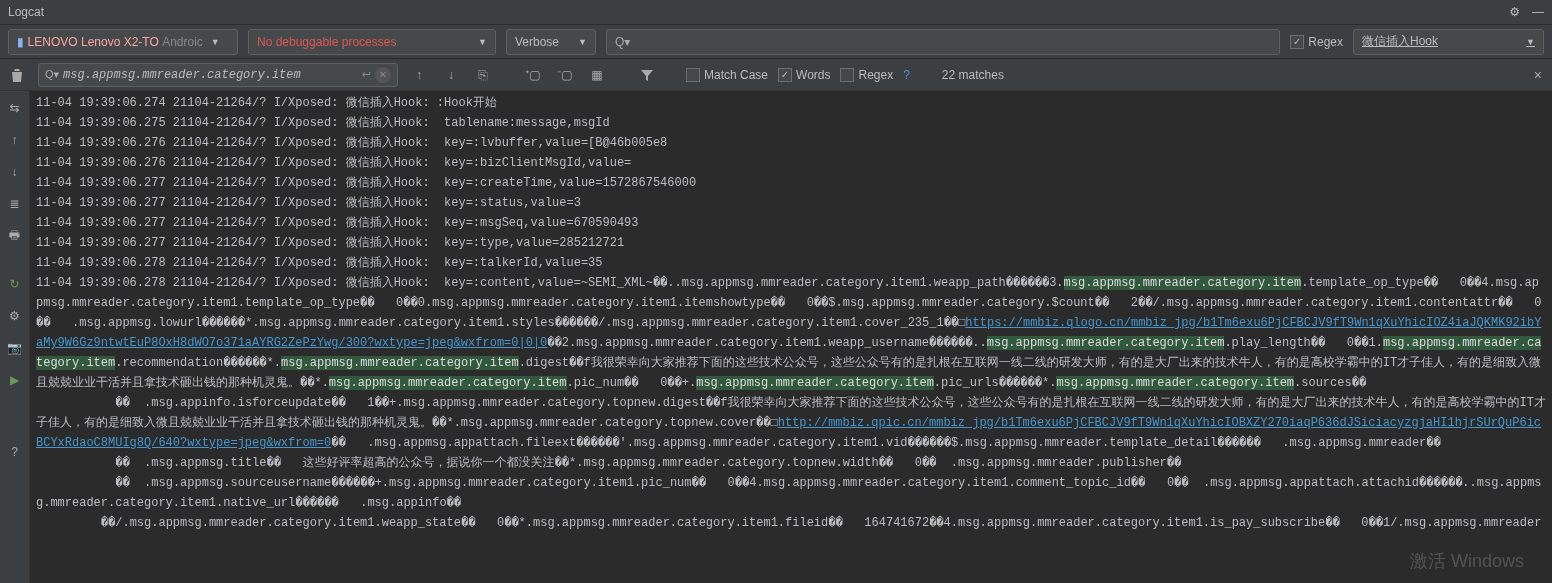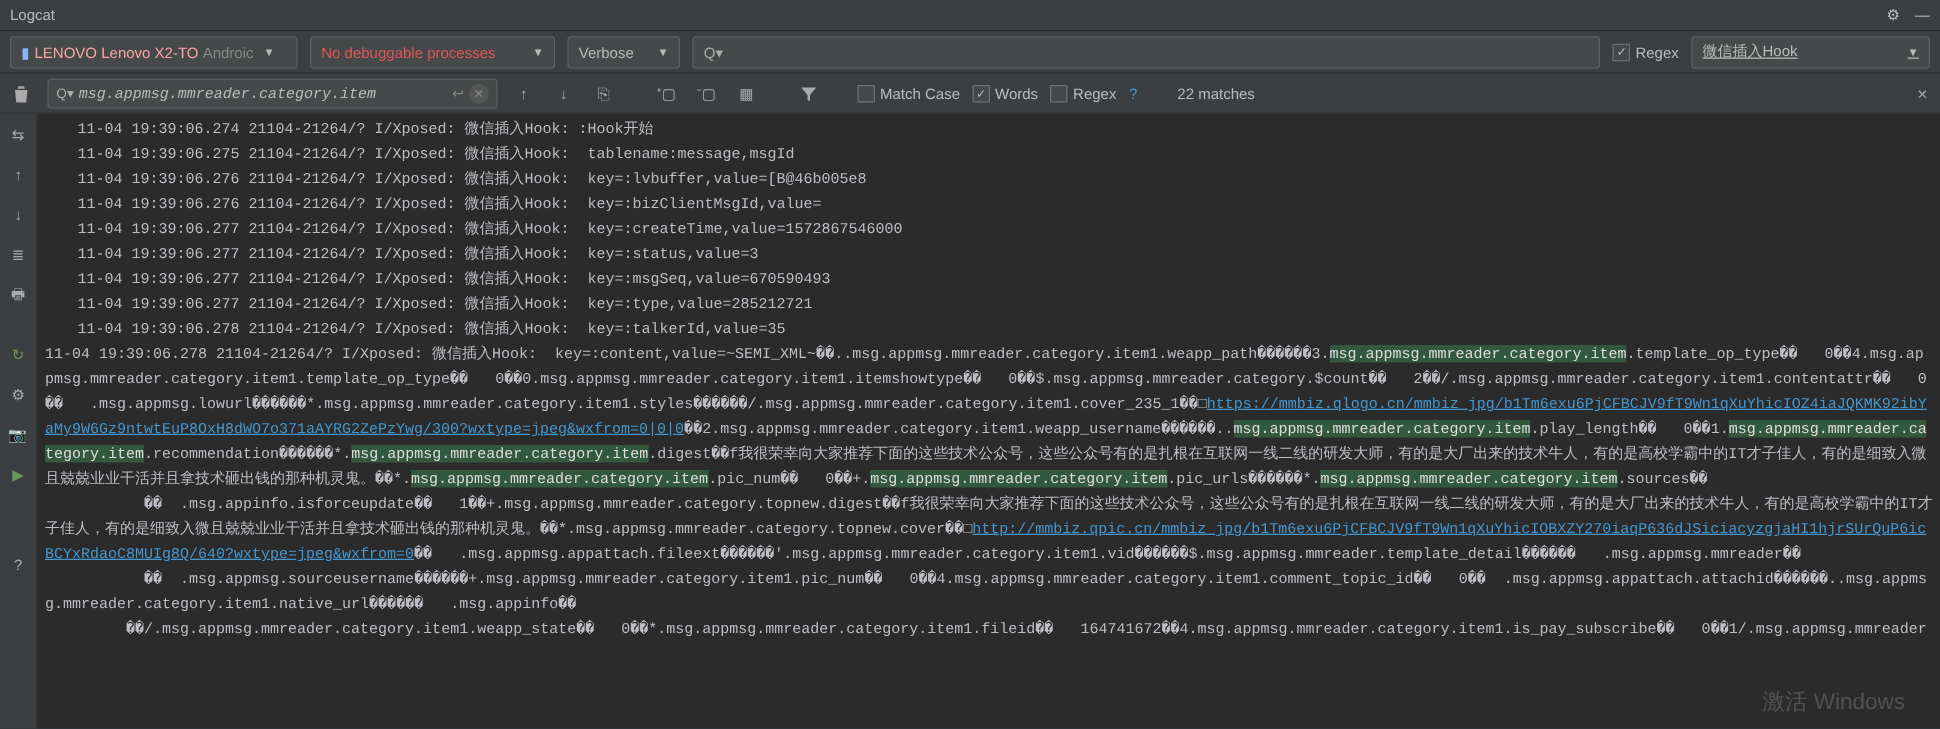--- a/index.html
+++ b/index.html
@@ -6,21 +6,21 @@
 body{background:#3c3f41;color:#bbb;font-family:"Microsoft YaHei",sans-serif;font-size:12px;overflow:hidden;}
 .window{display:flex;flex-direction:column;height:583px;width:1552px;}
 .titlebar{background:#3c3f41;height:25px;display:flex;align-items:center;padding:0 8px;border-bottom:1px solid #2b2b2b;}
 .titlebar .title{color:#bbb;font-size:12px;}
 .titlebar .actions{margin-left:auto;display:flex;gap:12px;}
 .titlebar .actions span{cursor:pointer;}
 .toolbar{background:#3c3f41;height:34px;display:flex;align-items:center;padding:4px 8px;gap:10px;border-bottom:1px solid #2b2b2b;}
 .dropdown{background:#45494a;border:1px solid #5e6060;height:26px;display:flex;align-items:center;padding:0 8px;border-radius:3px;color:#bbb;position:relative;cursor:pointer;}
 .dropdown .arrow{margin-left:8px;font-size:9px;}
 .dropdown.device{width:230px;}
-.dropdown.process{width:196px;color:#e05555;}
+.dropdown.process{width:248px;color:#e05555;}
 .dropdown.level{width:90px;}
 .dropdown.filter{width:191px;text-decoration:underline;}
 .searchbox{flex:1;background:#45494a;border:1px solid #5e6060;height:26px;display:flex;align-items:center;padding:0 8px;border-radius:3px;}
 .searchbox input{background:transparent;border:none;outline:none;color:#bbb;width:100%;font-size:12px;}
 .checkbox-wrap{display:flex;align-items:center;gap:4px;color:#bbb;cursor:pointer;}
 .checkbox{width:14px;height:14px;border:1px solid #6e6e6e;background:#43494a;display:inline-flex;align-items:center;justify-content:center;font-size:10px;}
 .checkbox.checked::after{content:"✓";color:#bbb;}
 .phone-icon{color:#8ab4f8;margin-right:4px;}
 .device-text{color:#fca5a5;}
 .device-os{color:#888;}
@@ -31,21 +31,21 @@
 .findbox input{background:transparent;border:none;outline:none;color:#bbb;flex:1;font-family:"Courier New",monospace;font-size:12px;}
 .findbox .history{color:#888;font-size:11px;cursor:pointer;}
 .findbox .clear{color:#888;cursor:pointer;margin-left:4px;width:16px;height:16px;border-radius:50%;background:#555;display:flex;align-items:center;justify-content:center;font-size:10px;}
 .matches{color:#bbb;}
 .help-q{color:#4597cf;cursor:pointer;}
 .close-x{margin-left:auto;color:#aaa;cursor:pointer;font-size:14px;padding:0 4px;}
 .body{flex:1;display:flex;overflow:hidden;}
 .gutter{width:30px;background:#3c3f41;border-right:1px solid #323232;display:flex;flex-direction:column;align-items:center;padding-top:6px;gap:10px;}
 .gutter .giconbtn{width:22px;height:22px;display:flex;align-items:center;justify-content:center;cursor:pointer;color:#aaa;}
 .logpane{flex:1;background:#2b2b2b;overflow:auto;font-family:"Courier New","Consolas",monospace;font-size:12px;line-height:20px;padding:2px 6px;color:#bcbec4;}
-.logline{white-space:pre;margin-left:26px;}
+.logline{white-space:pre;}
 .logwrap{white-space:pre-wrap;word-break:break-all;}
 .hl{background:#32593d;color:#dcdcdc;}
 .link{color:#4597cf;text-decoration:underline;cursor:pointer;}
 .watermark{position:absolute;right:28px;bottom:10px;color:rgba(200,200,200,0.25);font-size:18px;pointer-events:none;}
 svg{width:16px;height:16px;}
 </style>
 </head>
 <body>
 <div class="window">
 
@@ -151,20 +151,21 @@
         <div class="logline">11-04 19:39:06.275 21104-21264/? I/Xposed: 微信插入Hook:  tablename:message,msgId</div>
         <div class="logline">11-04 19:39:06.276 21104-21264/? I/Xposed: 微信插入Hook:  key=:lvbuffer,value=[B@46b005e8</div>
         <div class="logline">11-04 19:39:06.276 21104-21264/? I/Xposed: 微信插入Hook:  key=:bizClientMsgId,value=</div>
         <div class="logline">11-04 19:39:06.277 21104-21264/? I/Xposed: 微信插入Hook:  key=:createTime,value=1572867546000</div>
         <div class="logline">11-04 19:39:06.277 21104-21264/? I/Xposed: 微信插入Hook:  key=:status,value=3</div>
         <div class="logline">11-04 19:39:06.277 21104-21264/? I/Xposed: 微信插入Hook:  key=:msgSeq,value=670590493</div>
         <div class="logline">11-04 19:39:06.277 21104-21264/? I/Xposed: 微信插入Hook:  key=:type,value=285212721</div>
         <div class="logline">11-04 19:39:06.278 21104-21264/? I/Xposed: 微信插入Hook:  key=:talkerId,value=35</div>
         <div class="logwrap">11-04 19:39:06.278 21104-21264/? I/Xposed: 微信插入Hook:  key=:content,value=~SEMI_XML~��..msg.appmsg.mmreader.category.item1.weapp_path������3.<span class="hl">msg.appmsg.mmreader.category.item</span>.template_op_type��   0��4.msg.appmsg.mmreader.category.item1.template_op_type��   0��0.msg.appmsg.mmreader.category.item1.itemshowtype��   0��$.msg.appmsg.mmreader.category.$count��   2��/.msg.appmsg.mmreader.category.item1.contentattr��   0��   .msg.appmsg.lowurl������*.msg.appmsg.mmreader.category.item1.styles������/.msg.appmsg.mmreader.category.item1.cover_235_1��□<span class="link">https://mmbiz.qlogo.cn/mmbiz_jpg/b1Tm6exu6PjCFBCJV9fT9Wn1qXuYhicIOZ4iaJQKMK92ibYaMy9W6Gz9ntwtEuP8OxH8dWO7o371aAYRG2ZePzYwg/300?wxtype=jpeg&amp;wxfrom=0|0|0</span>��2.msg.appmsg.mmreader.category.item1.weapp_username������..<span class="hl">msg.appmsg.mmreader.category.item</span>.play_length��   0��1.<span class="hl">msg.appmsg.mmreader.category.item</span>.recommendation������*.<span class="hl">msg.appmsg.mmreader.category.item</span>.digest��f我很荣幸向大家推荐下面的这些技术公众号，这些公众号有的是扎根在互联网一线二线的研发大师，有的是大厂出来的技术牛人，有的是高校学霸中的IT才子佳人，有的是细致入微且兢兢业业干活并且拿技术砸出钱的那种机灵鬼。��*.<span class="hl">msg.appmsg.mmreader.category.item</span>.pic_num��   0��+.<span class="hl">msg.appmsg.mmreader.category.item</span>.pic_urls������*.<span class="hl">msg.appmsg.mmreader.category.item</span>.sources��</div>
         <div class="logwrap">           ��  .msg.appinfo.isforceupdate��   1��+.msg.appmsg.mmreader.category.topnew.digest��f我很荣幸向大家推荐下面的这些技术公众号，这些公众号有的是扎根在互联网一线二线的研发大师，有的是大厂出来的技术牛人，有的是高校学霸中的IT才子佳人，有的是细致入微且兢兢业业干活并且拿技术砸出钱的那种机灵鬼。��*.msg.appmsg.mmreader.category.topnew.cover��□<span class="link">http://mmbiz.qpic.cn/mmbiz_jpg/b1Tm6exu6PjCFBCJV9fT9Wn1qXuYhicIOBXZY270iaqP636dJSiciacyzgjaHI1hjrSUrQuP6icBCYxRdaoC8MUIg8Q/640?wxtype=jpeg&amp;wxfrom=0</span>��   .msg.appmsg.appattach.fileext������'.msg.appmsg.mmreader.category.item1.vid������$.msg.appmsg.mmreader.template_detail������   .msg.appmsg.mmreader��</div>
+        <div class="logwrap">           ��  .msg.appmsg.title��   这些好评率超高的公众号，据说你一个都没关注��*.msg.appmsg.mmreader.category.topnew.width��   0��  .msg.appmsg.mmreader.publisher��</div>
         <div class="logwrap">           ��  .msg.appmsg.sourceusername������+.msg.appmsg.mmreader.category.item1.pic_num��   0��4.msg.appmsg.mmreader.category.item1.comment_topic_id��   0��  .msg.appmsg.appattach.attachid������..msg.appmsg.mmreader.category.item1.native_url������   .msg.appinfo��</div>
         <div class="logwrap">         ��/.msg.appmsg.mmreader.category.item1.weapp_state��   0��*.msg.appmsg.mmreader.category.item1.fileid��   164741672��4.msg.appmsg.mmreader.category.item1.is_pay_subscribe��   0��1/.msg.appmsg.mmreader</div>
       </div>
 </div>
 
 <div class="watermark">激活 Windows</div>
 
 </div>
 
 </body></html>

